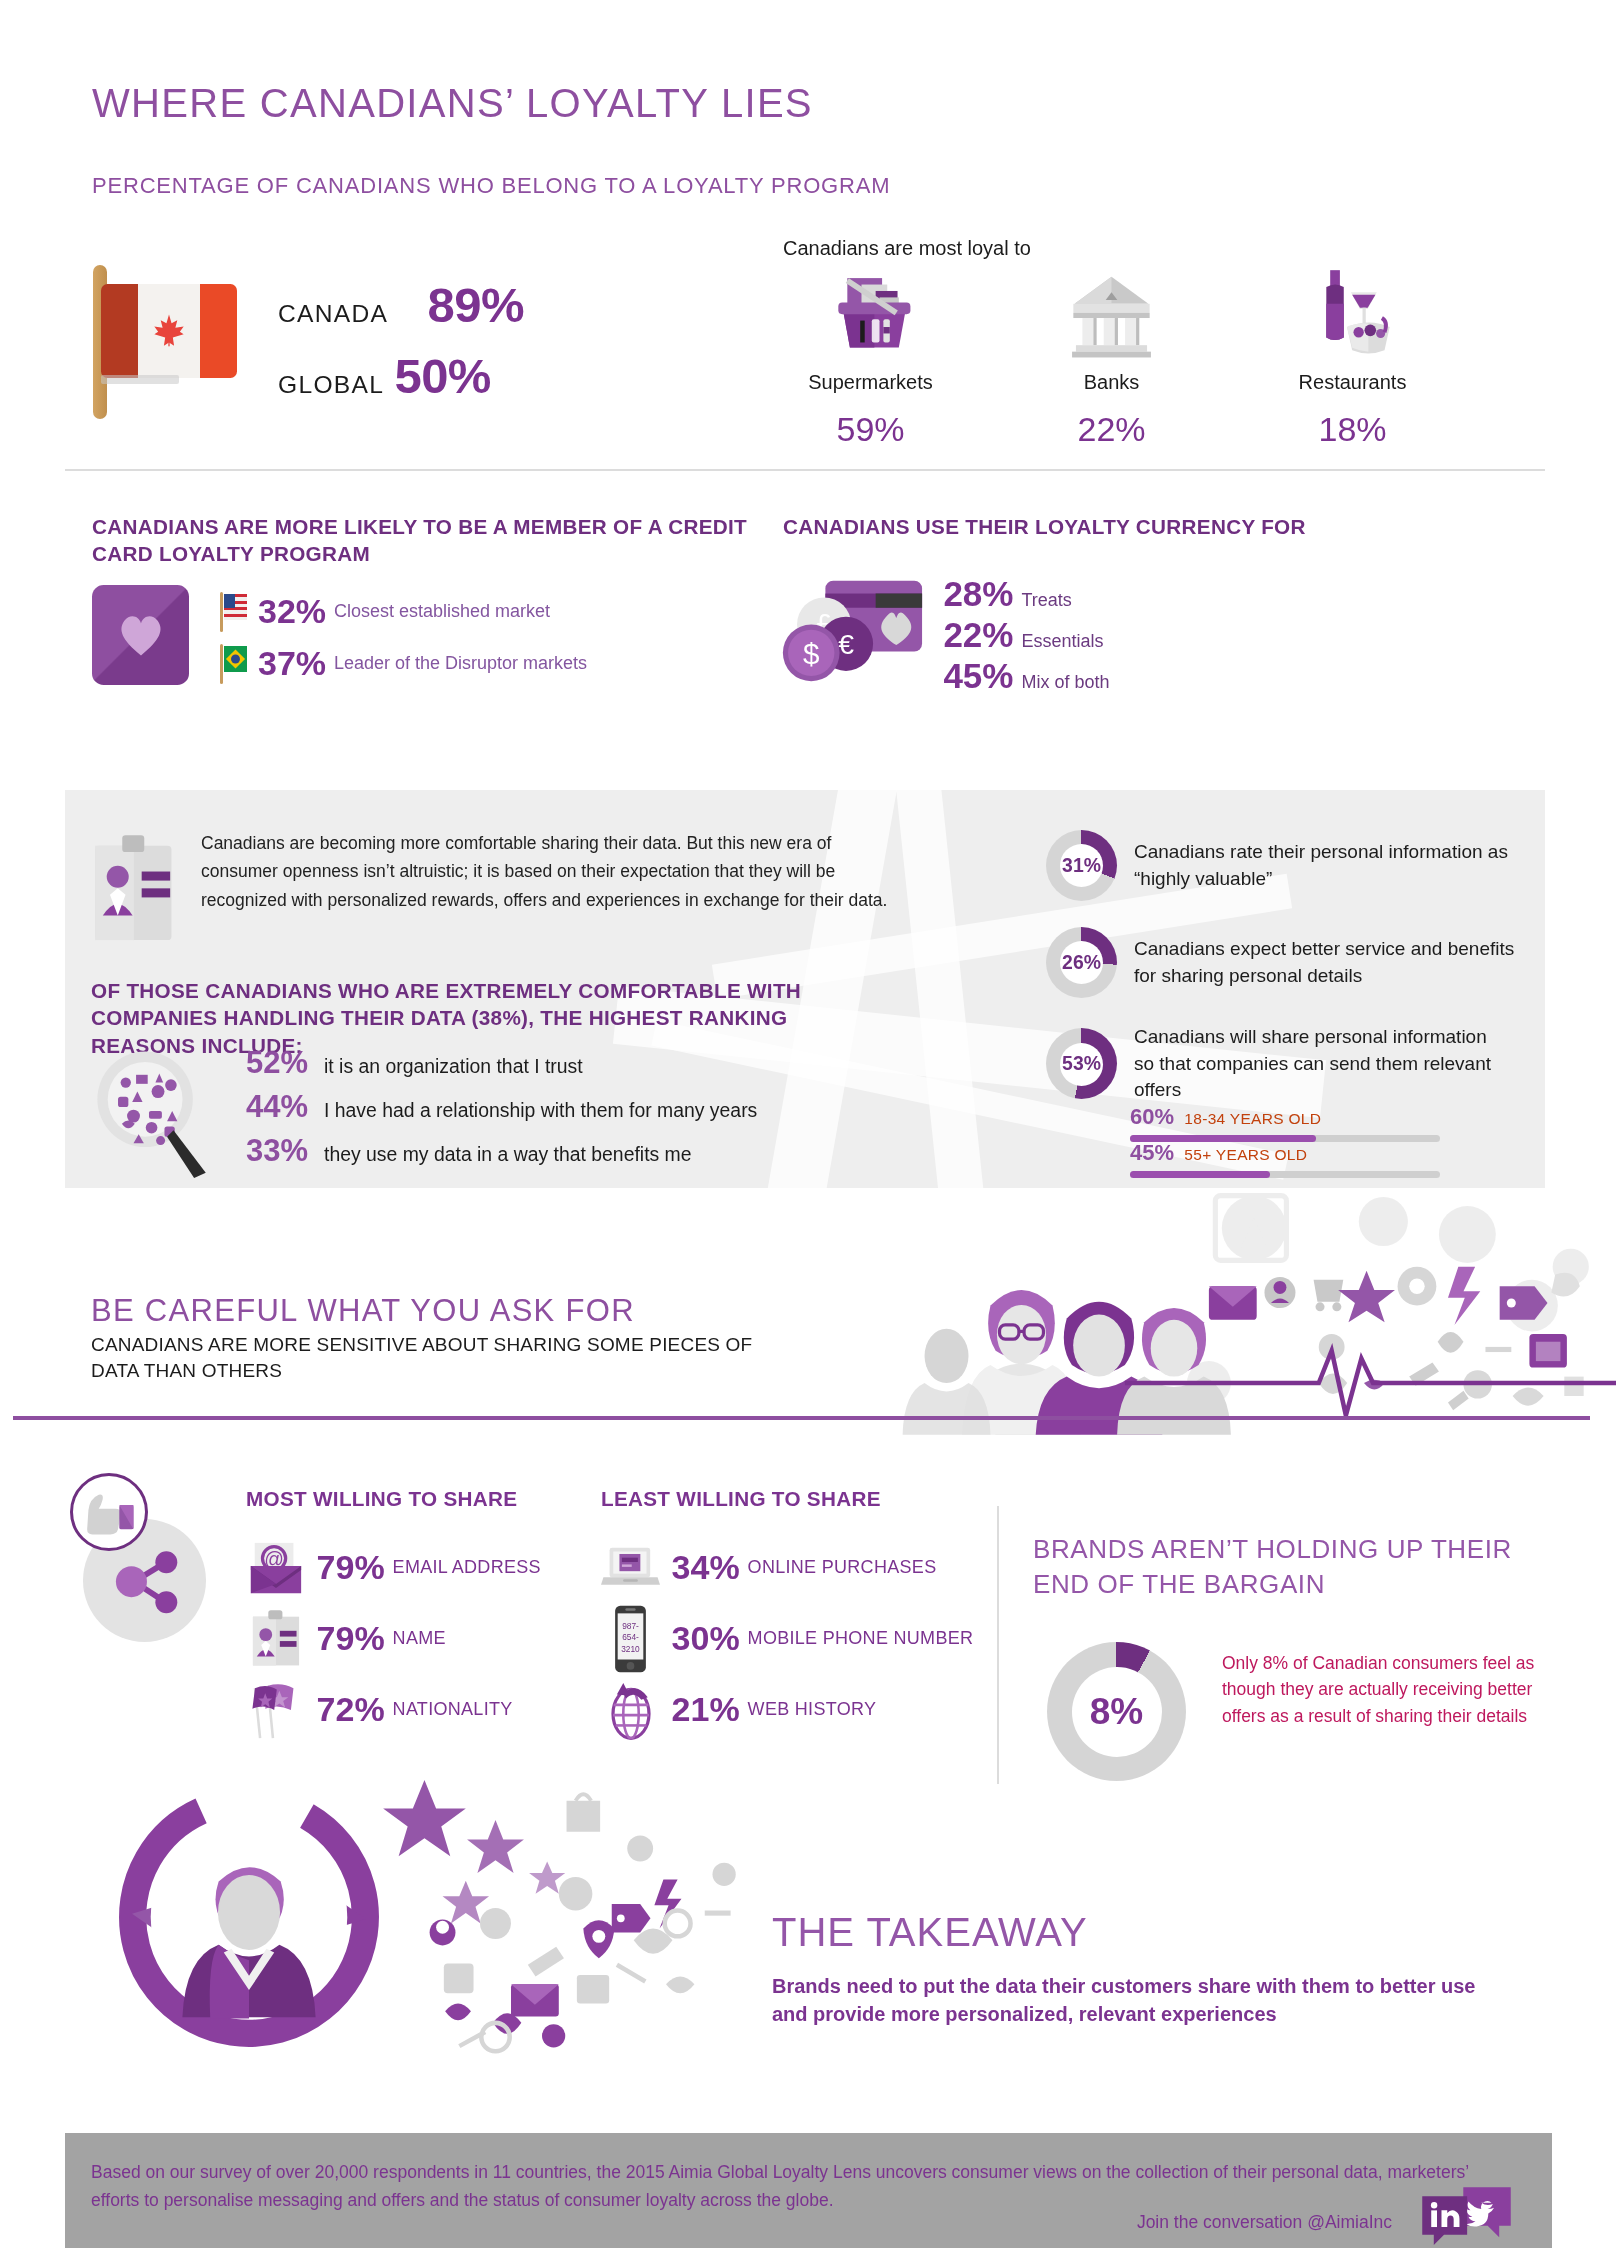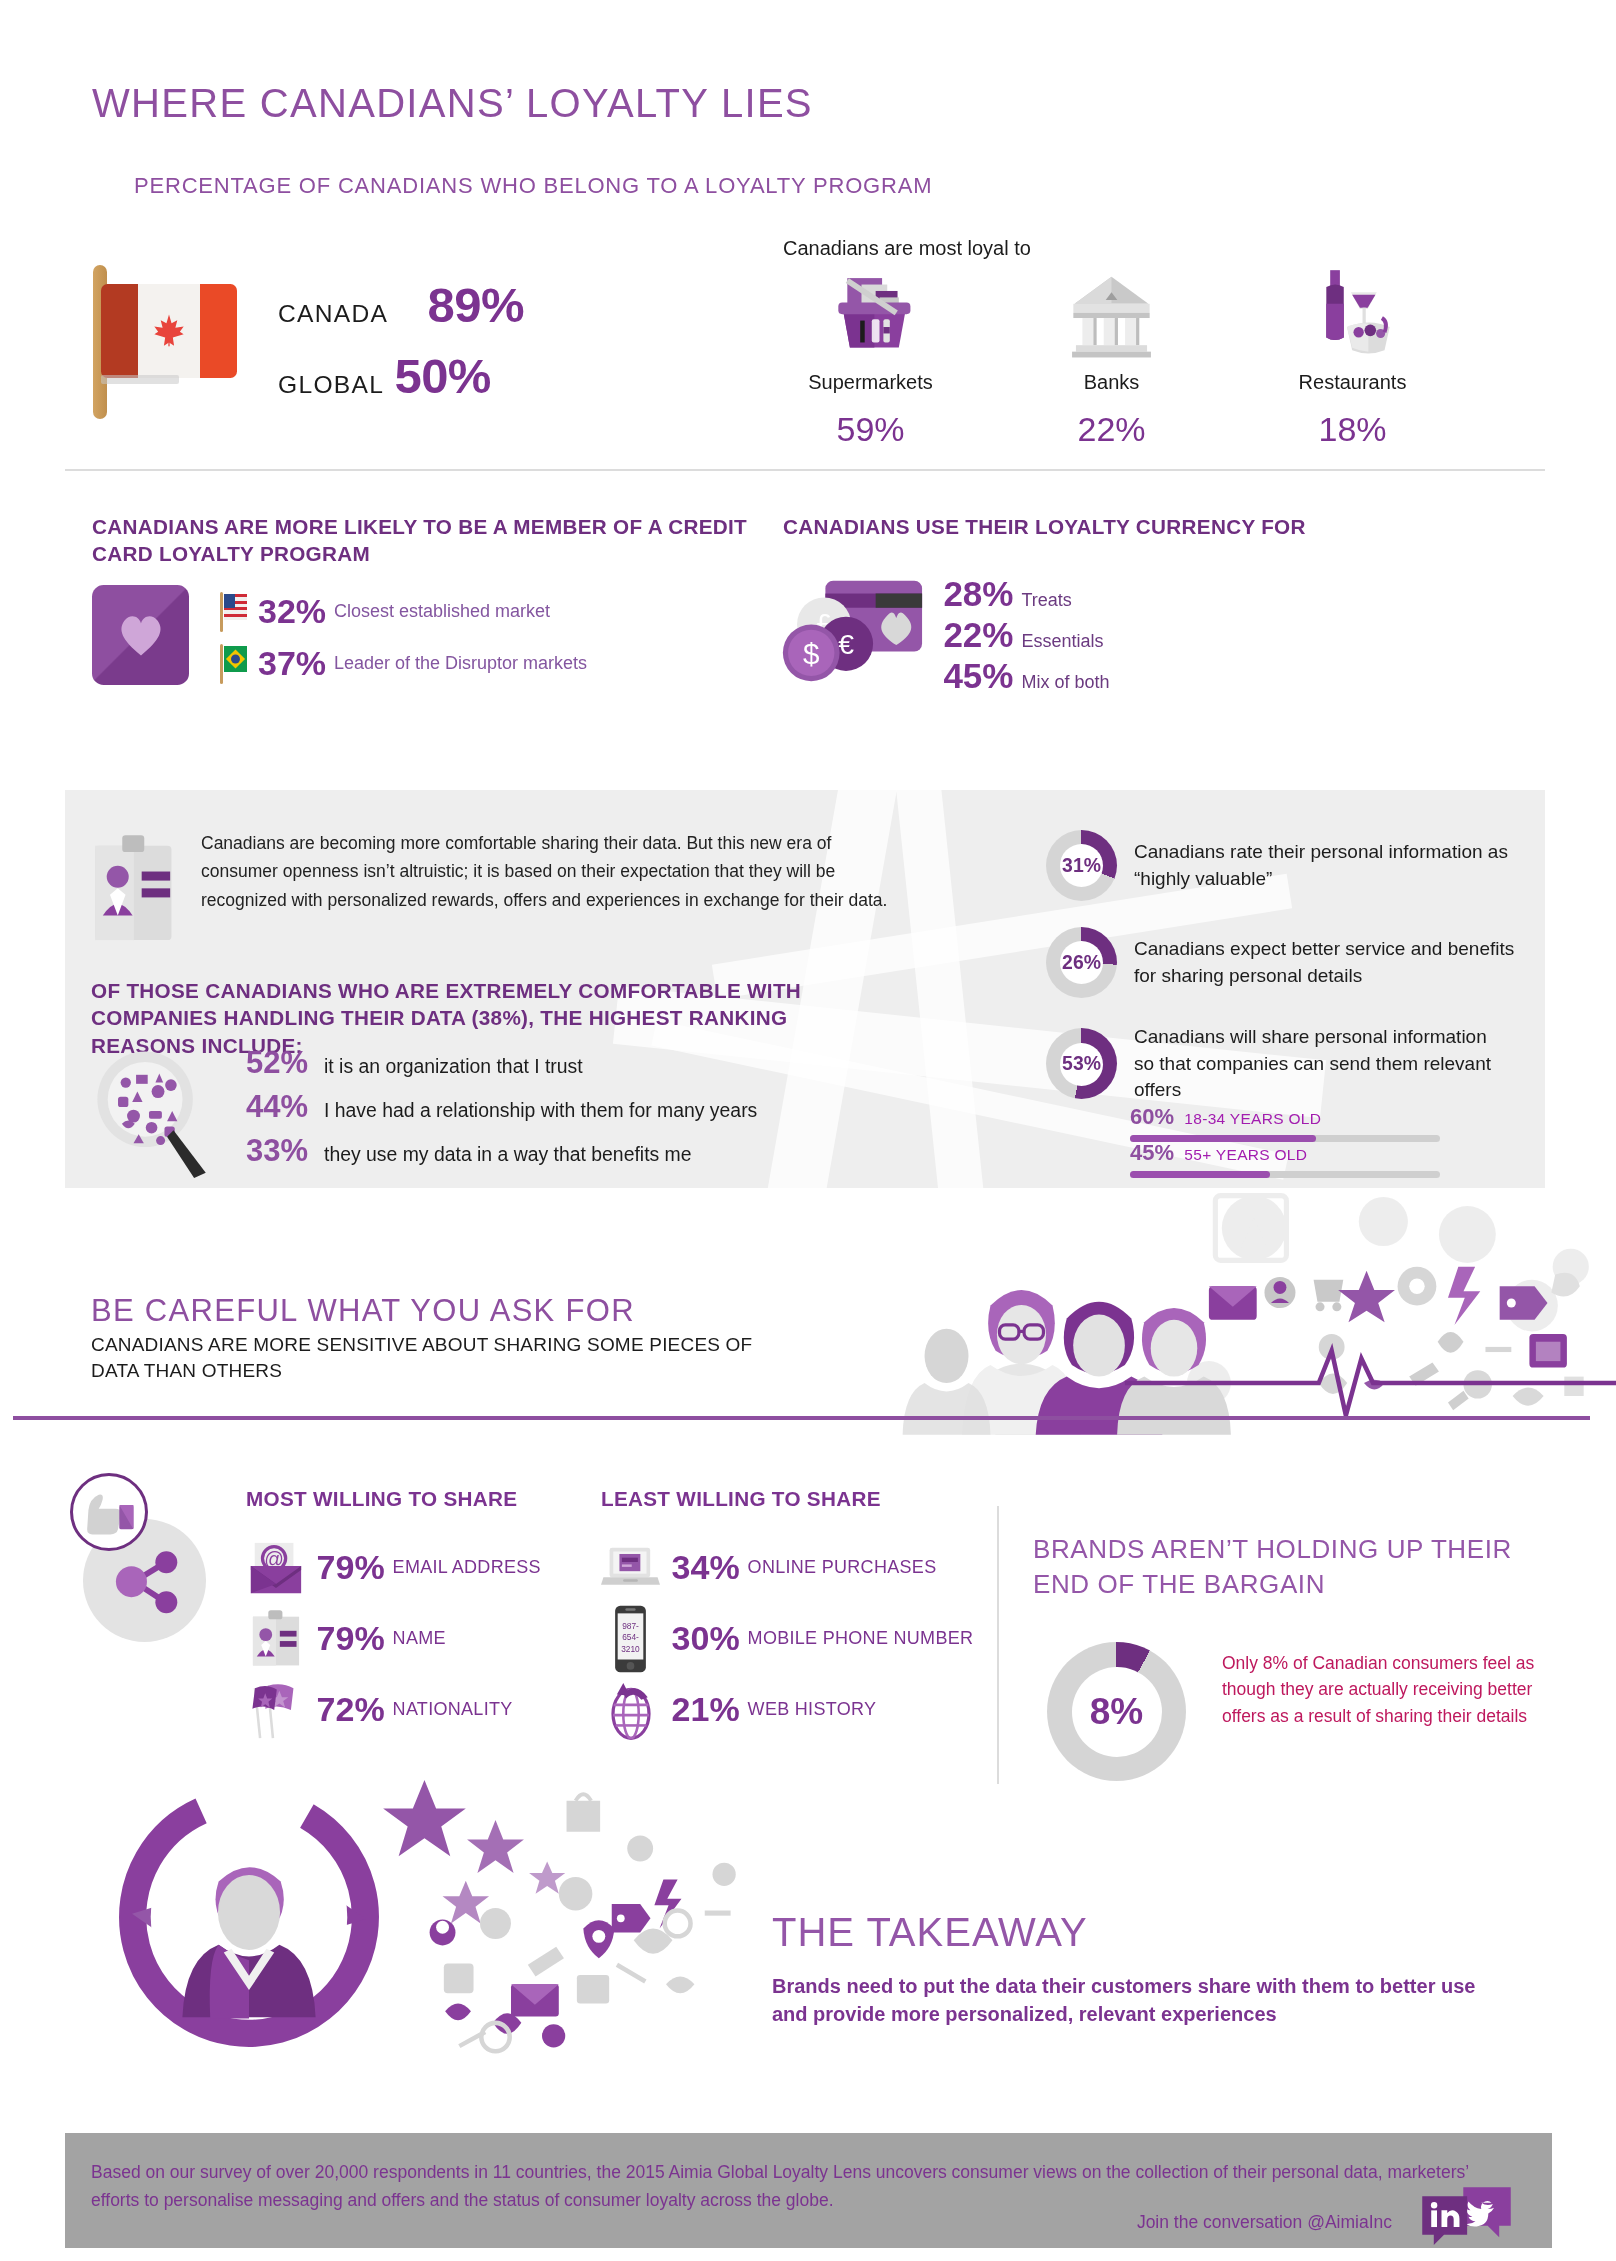--- a/index.html
+++ b/index.html
@@ -9,21 +9,21 @@
     font-family: "Liberation Sans", sans-serif;
     overflow: hidden;
   }
   .page { position: relative; width: 1616px; height: 2261px; background: #fff; }
 
   
   .h1 {
     font-size: 40px; letter-spacing: 1.3px; color: #8e4fa0; font-weight: 400;
   }
   .h2 {
-    font-size: 22px; letter-spacing: 0.8px; color: #8e4fa0; font-weight: 400; margin-left: 42px;
+    font-size: 22px; letter-spacing: 0.8px; color: #8e4fa0; font-weight: 400;
   }
   .sec-head {
     font-size: 20.7px; font-weight: 700; color: #6e2f80; letter-spacing: 0.3px;
     line-height: 1.32; text-transform: uppercase;
   }
 
   
   .title { position: absolute; left: 92px; top: 81px; }
   .subtitle { position: absolute; left: 92px; top: 173px; }
 
@@ -97,21 +97,21 @@
   .donut::after { content:""; position:absolute; left:14.2px; top:14.2px; width:43px; height:43px;
                   background:#fff; border-radius:50%; }
   .donut span { position: absolute; z-index: 2; left:0; top:0; width:71px; height:71px;
                 display:flex; align-items:center; justify-content:center;
                 font-size: 19.4px; font-weight: 700; color:#6e2f80; }
   .dtxt { margin-left: 17px; font-size: 19px; line-height: 1.4; color: #1c1c1c; }
 
   .agebar { position: absolute; width: 310px; }
   .agerow { display: flex; align-items: baseline; }
   .agepct { font-size: 22px; font-weight: 700; color: #8e4fa0; margin-right: 10.3px; }
-  .agelbl { font-size: 15.5px; color: #a21caf; letter-spacing: 0.3px; }
+  .agelbl { font-size: 15.5px; color: #c2410c; letter-spacing: 0.3px; }
   .track { height: 7.1px; background: #cfcfcf; border-radius: 3.9px; margin-top: 4.5px; position: relative; }
   .fill { position: absolute; left:0; top:0; height: 7.1px; background: #9b4fae; border-radius: 3.9px; }
 
   
   .careful-h { position: absolute; left: 91px; top: 1293px; }
   .careful-s { position: absolute; left: 91px; top: 1332px; width: 685px;
                font-size: 19px; line-height: 1.38; color: #1c1c1c; letter-spacing: 0.2px; }
   .purple-rule { position: absolute; left: 13px; top: 1416px; width: 1577px; height: 3.9px; background: #8e4fa0; }
 
   

